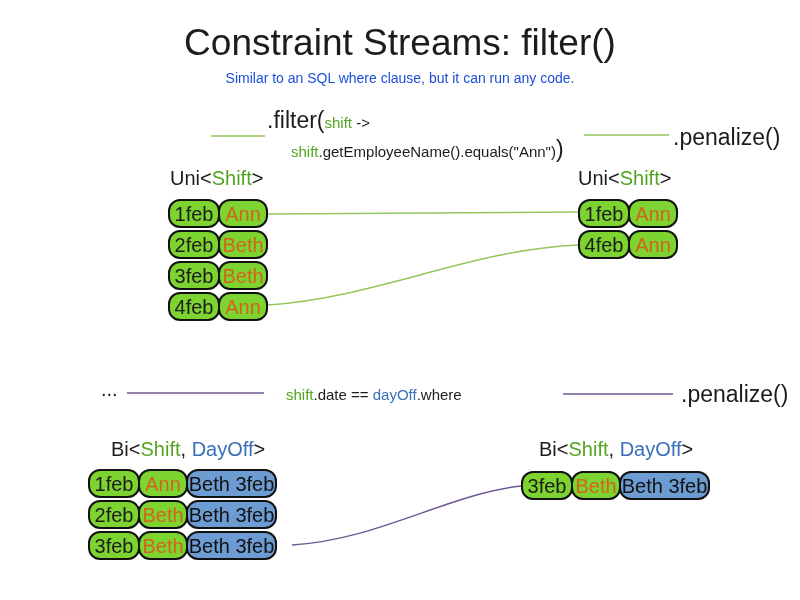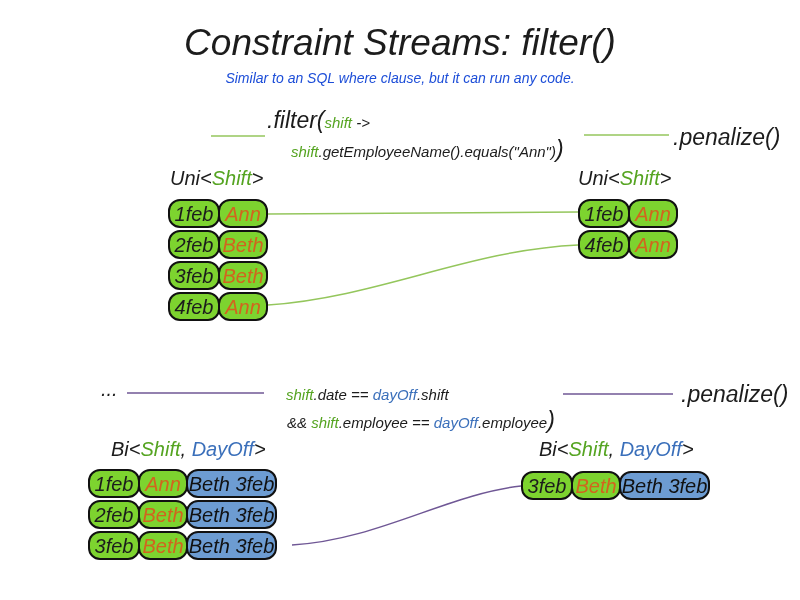--- a/index.html
+++ b/index.html
@@ -1,19 +1,19 @@
 <!DOCTYPE html>
 <html><head>
 <meta charset="utf-8">
 <style>
   * { margin:0; padding:0; box-sizing:border-box; }
   html,body { background:#ffffff; }
   .canvas {
     position:relative; width:800px; height:600px; background:#ffffff;
-    font-family:"Liberation Sans", sans-serif; color:#1c1c1c; overflow:hidden;font-style:italic;
+    font-family:"Liberation Sans", sans-serif; color:#1c1c1c; overflow:hidden;
   }
   .abs { position:absolute; }
   svg.connectors { position:absolute; left:0; top:0; z-index:0; pointer-events:none; }
   .gl  { stroke:#94c65c; stroke-width:1.5; fill:none; }
   .pl  { stroke:#6f5795; stroke-width:1.5; fill:none; }
 
   .title    { left:0; right:0; top:22px; text-align:center; font-size:37px; color:#1c1c1c; }
   .subtitle { left:0; right:0; top:70px; text-align:center; font-size:14px; color:#1d4ed8; }
 
   .codeline { white-space:pre; line-height:1.15; z-index:2; }
@@ -93,23 +93,22 @@
     </div>
     <div class="row">
       <div class="cell w-date k">4feb</div>
       <div class="cell w-name o">Ann</div>
     </div>
   </div>
 
   <div class="abs lbl k" style="left:101px; top:378px;">...</div>
 
 
-  <div class="abs codeline code-sm" style="left:286px; top:386px;"><span class="g">shift</span><span class="k">.date == </span><span class="b">dayOff</span><span class="k">.shift</span></div>
+  <div class="abs codeline code-sm" style="left:286px; top:386px;"><span class="g">shift</span><span class="k">.date == </span><span class="b">dayOff</span><span class="k">.where</span></div>
 
-  <div class="abs codeline" style="left:287px; top:407px;"><span class="code-sm k">&amp;&amp; </span><span class="code-sm g">shift</span><span class="code-sm k">.employee == </span><span class="code-sm b">dayOff</span><span class="code-sm k">.employee</span><span class="code-big k">)</span></div>
 
   <div class="abs codeline code-big k" style="left:681px; top:381px;">.penalize()</div>
 
   <div class="abs lbl" style="left:111px; top:438px;"><span class="k">Bi&lt;</span><span class="g">Shift</span><span class="k">, </span><span class="b">DayOff</span><span class="k">&gt;</span></div>
 
   <div class="abs lbl" style="left:539px; top:438px;"><span class="k">Bi&lt;</span><span class="g">Shift</span><span class="k">, </span><span class="b">DayOff</span><span class="k">&gt;</span></div>
 
   <div class="abs tbl" style="left:88px; top:469px;">
     <div class="row">
       <div class="cell w-date k">1feb</div>

